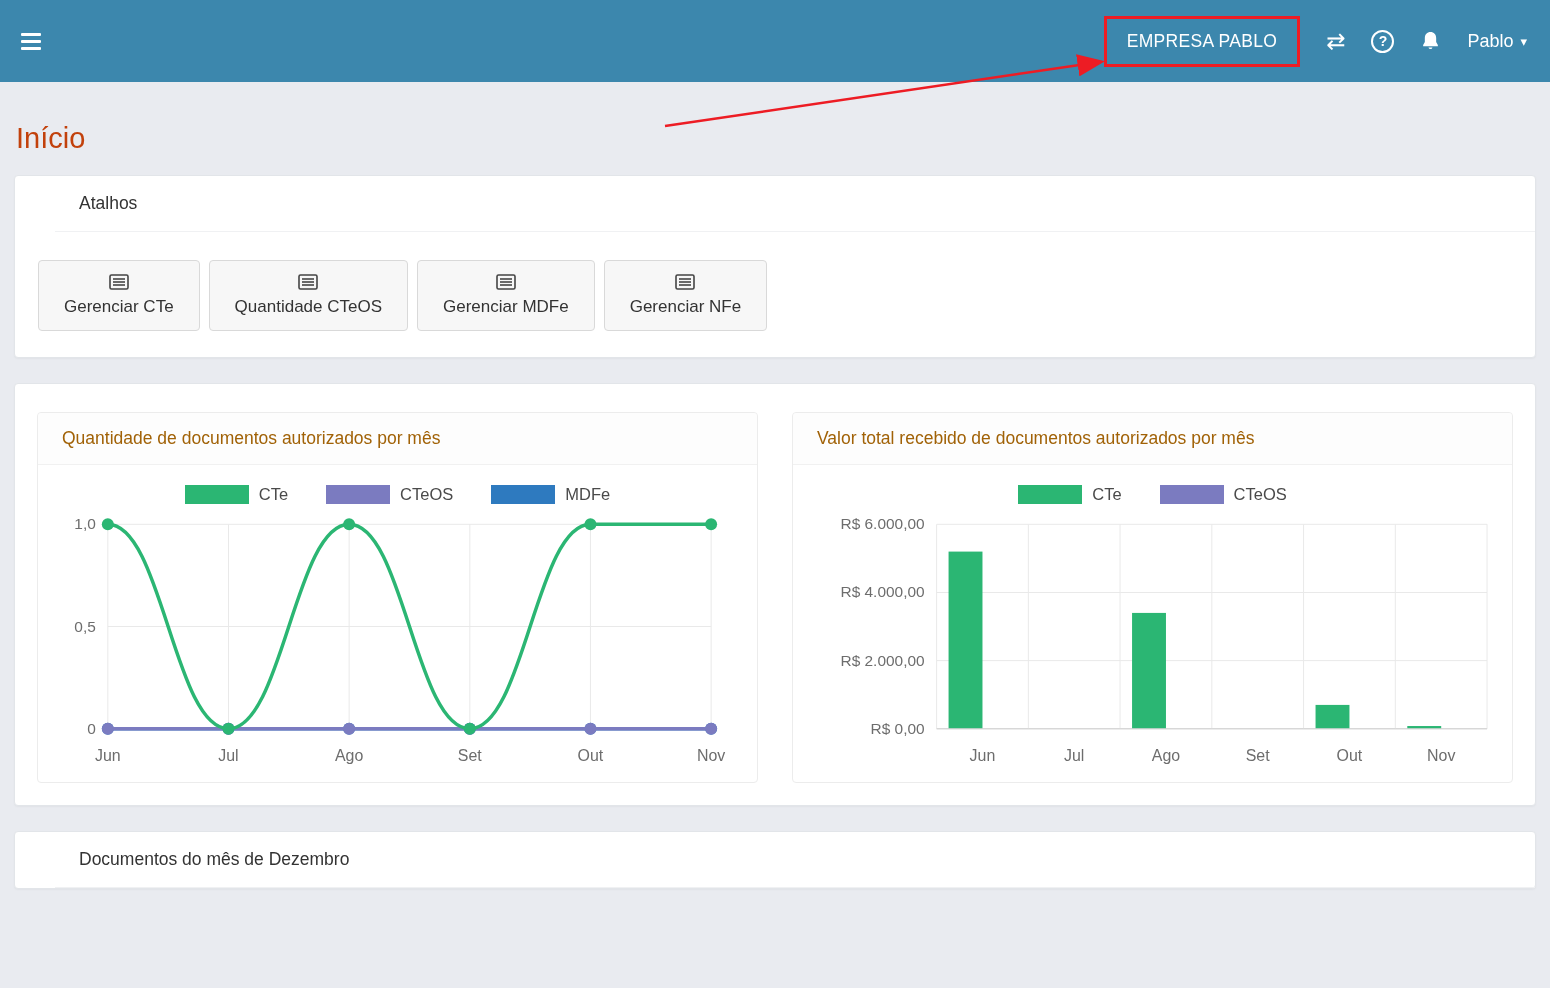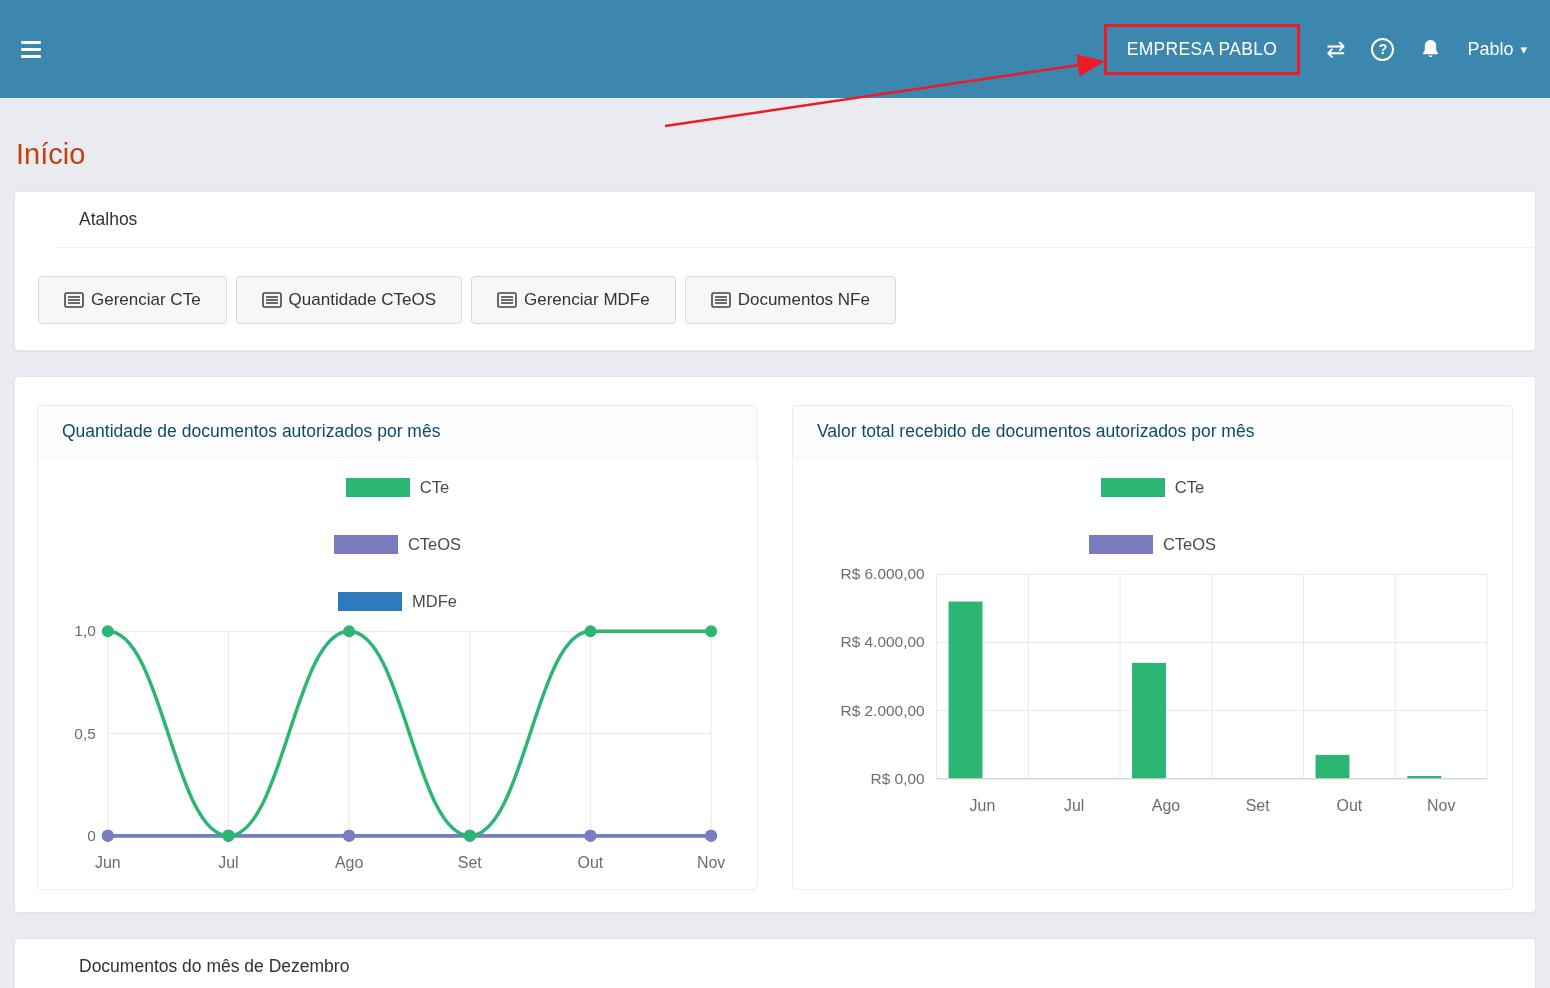--- a/index.html
+++ b/index.html
@@ -7,22 +7,22 @@
   body {
     width:1550px; height:988px; overflow:hidden;
     background:#e9ebf0;
     font-family:"Liberation Sans", sans-serif;
     color:#333;
     position:relative;
   }
 
   
   .topbar {
-    height:98px; background:#3c87ad; color:#fff;
-    display:flex; align-items:center;
+    height:82px; background:#3c87ad; color:#fff;
+    display:flex; 
     padding:0 23px 0 0;
   }
   .hamburger {
     width:62px; height:82px; display:flex; flex-direction:column;
     justify-content:center; align-items:center; gap:4px; cursor:pointer;
   }
   .hamburger .bar { width:20px; height:3px; background:#fff; border-radius:1px; }
   .topbar-right {
     margin-left:auto; display:flex; align-items:center; gap:26px;
   }
@@ -52,40 +52,40 @@
   }
   .card-header {
     padding:17px 24px; font-size:17.5px; color:#333;
     border-bottom:1px solid #f0f1f3;
     margin-left:40px;
   }
 
   
   .shortcut-row { padding:28px 23px 26px; display:flex; gap:9px; }
   .shortcut-btn {
-    display:flex; flex-direction:row; align-items:center; gap:7px;
+    display:flex; flex-direction:column; align-items:center; gap:7px;
     background:#f7f7f7; border:1px solid #d9d9d9; border-radius:4px;
     padding:13px 25px; font-size:17px; color:#333; cursor:pointer;
     font-family:inherit;
   }
   .shortcut-btn svg { display:block; }
 
   
   .summary-body { padding:28px 22px 22px; display:flex; gap:34px; }
   .chart-panel {
     flex:1; border:1px solid #ececec; border-radius:4px; background:#fff;
     min-width:0;
   }
   .chart-panel-header {
-    padding:15px 24px; font-size:17.5px; color:#0c4a6e;
+    padding:15px 24px; font-size:17.5px; color:#a16207;
     background:#fdfdfd; border-bottom:1px solid #f1f1f1;
     border-radius:4px 4px 0 0;
   }
   .chart-panel-body { padding:20px 0 8px; }
-  .legend { display:flex; justify-content:center; align-items:center; gap:38px; margin-bottom:8px;flex-direction:column; }
+  .legend { display:flex; justify-content:center; align-items:center; gap:38px; margin-bottom:8px; }
   .legend-item { display:flex; align-items:center; gap:10px; font-size:16.5px; color:#4a4a4a; cursor:pointer; }
   .swatch { width:64px; height:19px; display:inline-block; }
   .chart-svg { display:block; width:100%; }
   .chart-svg text { font-family:"Liberation Sans", sans-serif; }
 
   
   .annotation-overlay {
     position:absolute; left:0; top:0; width:1550px; height:988px;
     pointer-events:none; z-index:50;
   }
@@ -156,21 +156,21 @@
     </button>
     <button class="shortcut-btn">
       <span>
         <svg width="20" height="16" viewBox="0 0 20 16">
             <rect x="1" y="1" width="18" height="14" rx="1.5" fill="none" stroke="#444" stroke-width="1.6"></rect>
             <line x1="4" y1="5" x2="16" y2="5" stroke="#444" stroke-width="1.6"></line>
             <line x1="4" y1="8" x2="16" y2="8" stroke="#444" stroke-width="1.6"></line>
             <line x1="4" y1="11" x2="16" y2="11" stroke="#444" stroke-width="1.6"></line>
           </svg>
       </span>
-      <span>Documentos NFe</span>
+      <span>Gerenciar NFe</span>
     </button>
   </div>
 </section>
 
 <section class="card">
   <div class="summary-body">
 
     <div class="chart-panel">
       <div class="chart-panel-header">Quantidade de documentos autorizados por mês</div>
       <div class="chart-panel-body">

